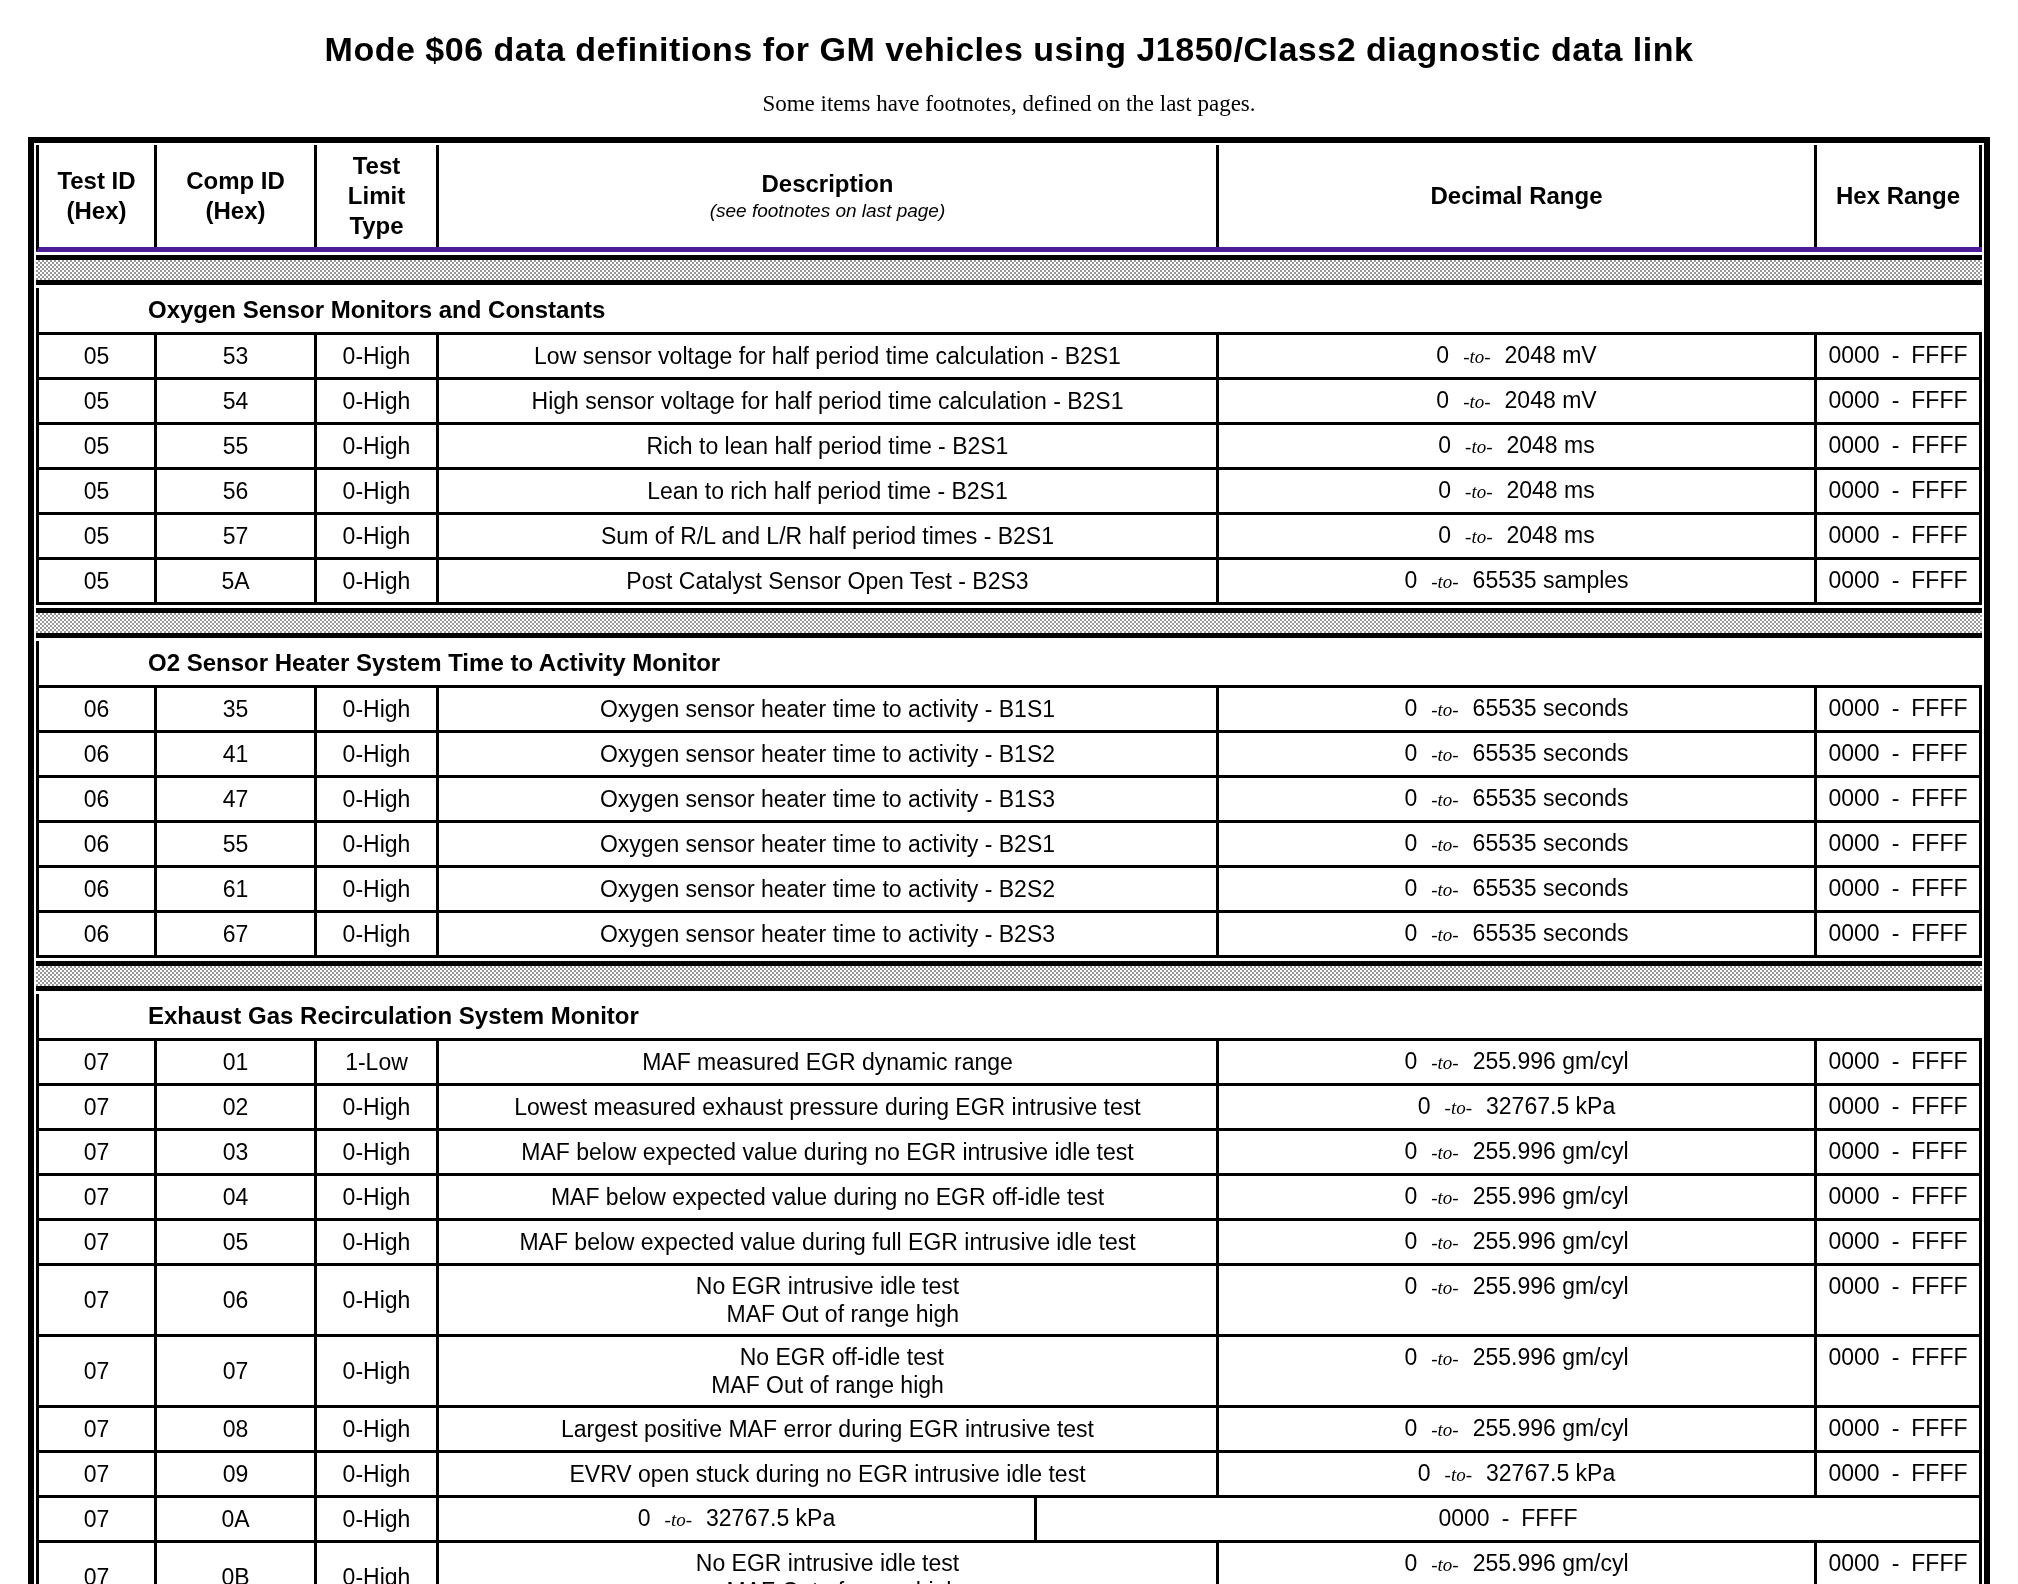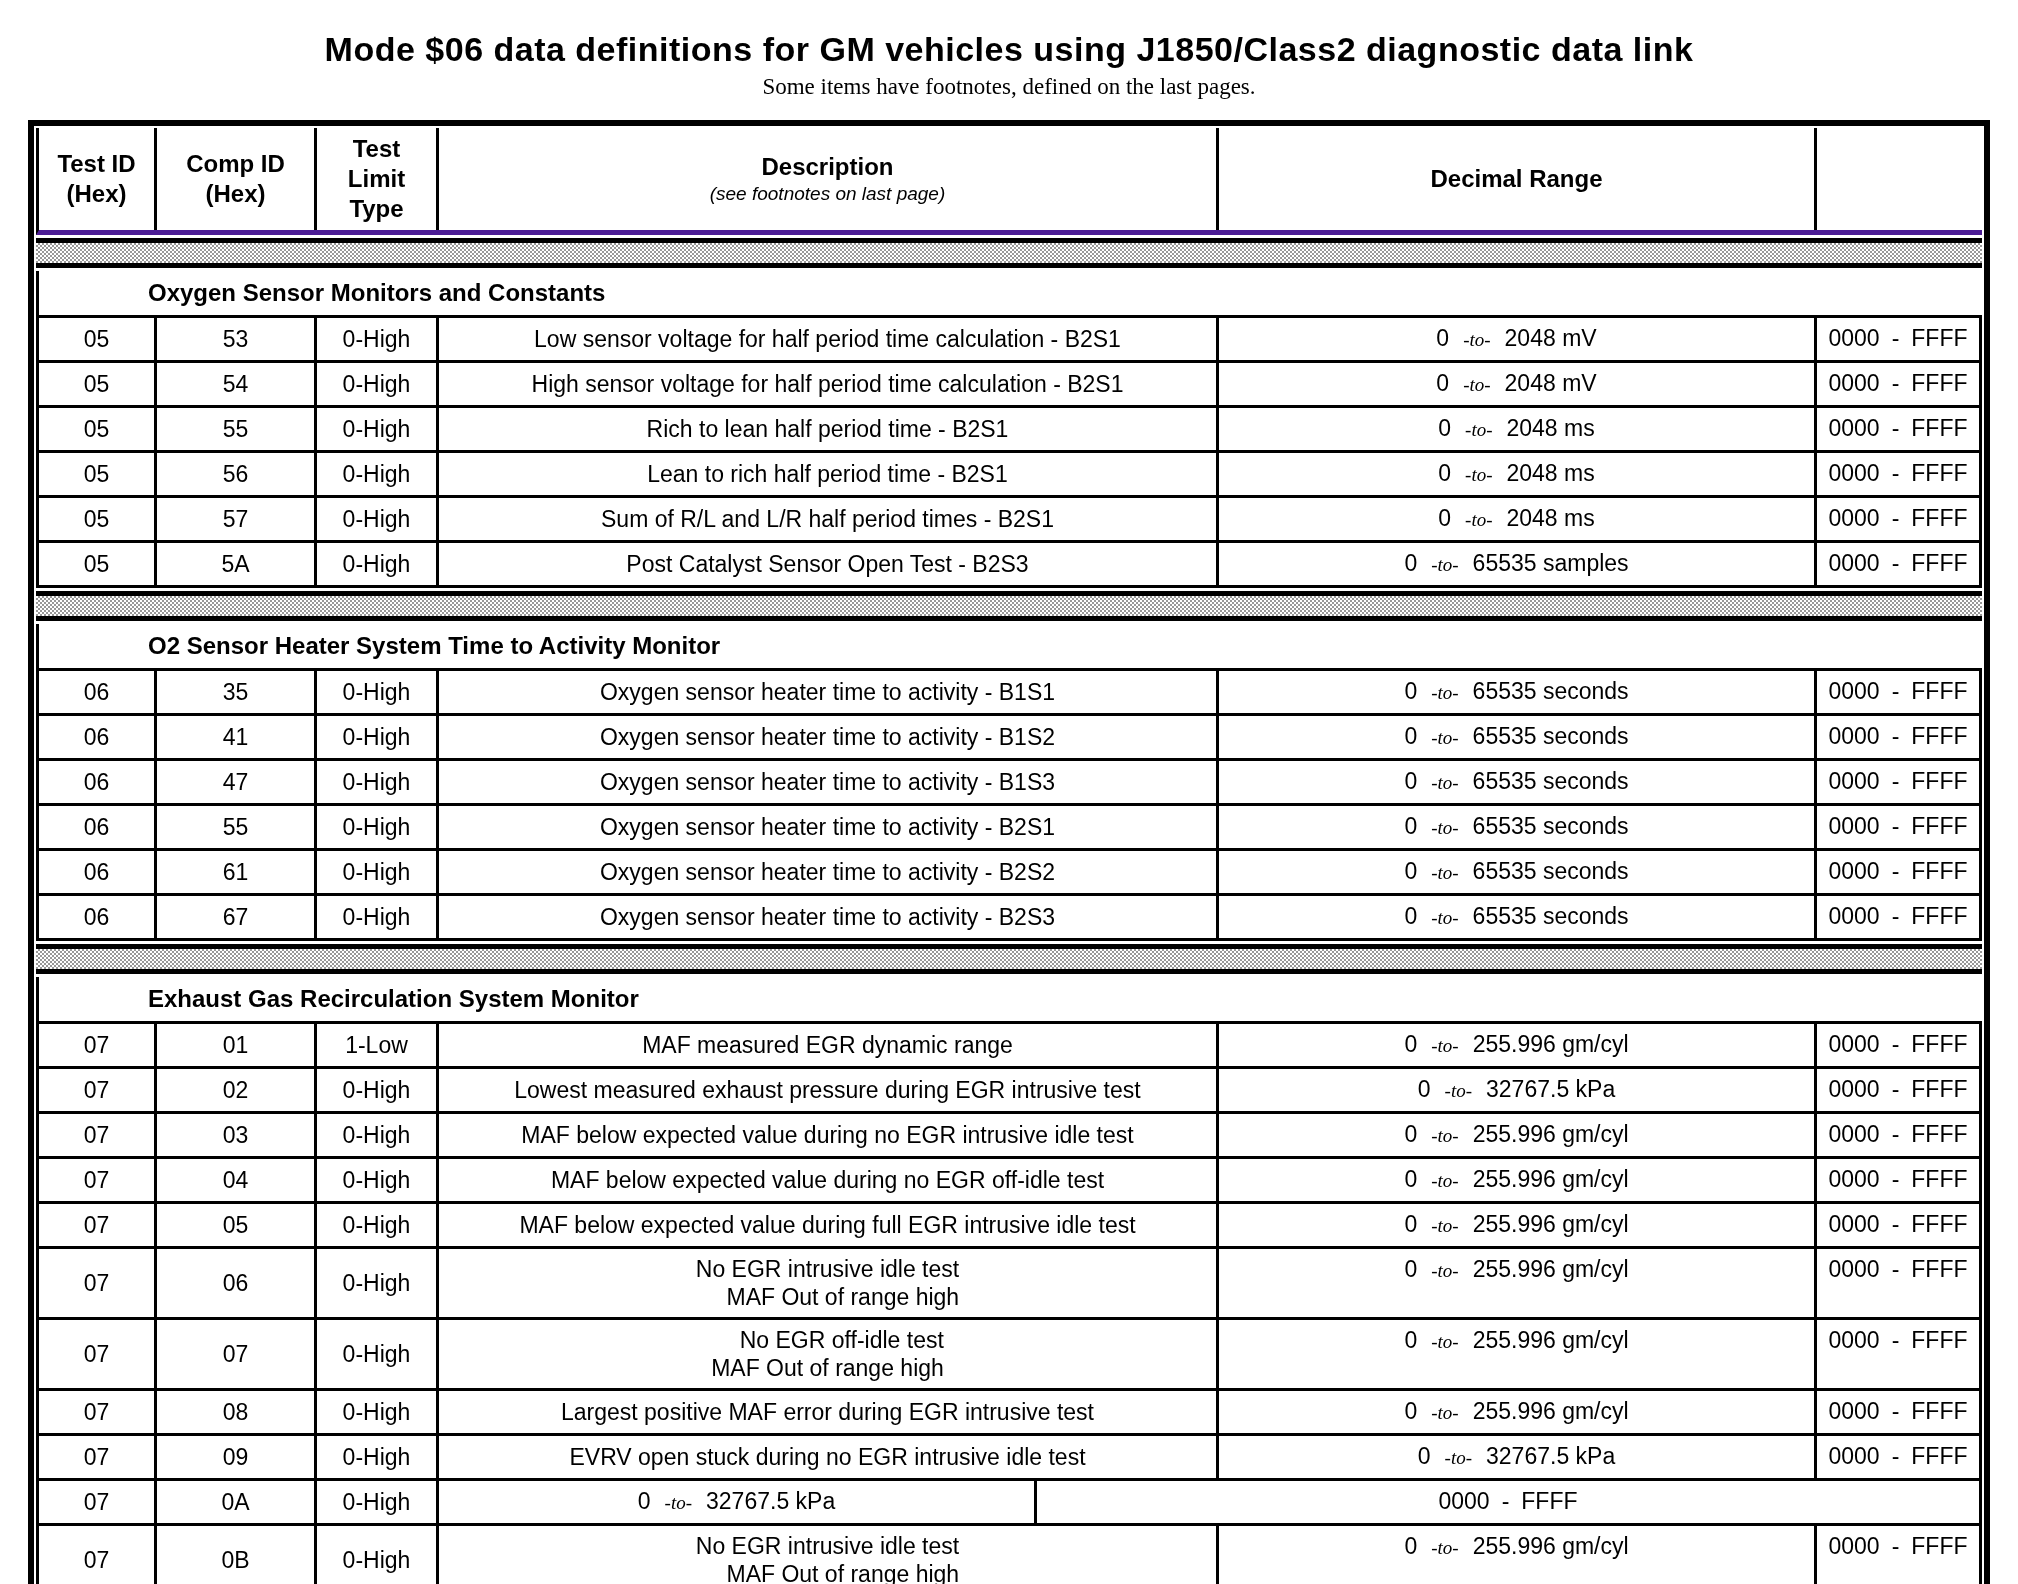--- a/index.html
+++ b/index.html
@@ -14,21 +14,21 @@
     margin-top:30px;
     text-align:center;
     font-size:34px;
     font-weight:bold;
     letter-spacing:0.5px;
   }
   .subtitle{
     text-align:center;
     font-family:"Liberation Serif",serif;
     font-size:23px;
-    margin-top:5px;
+    margin-top:22px;
     margin-bottom:20px;
   }
   .tbl{
     margin-left:28px;
     width:1962px;
     border:6px solid #000;
     padding:2px;
     box-sizing:border-box;
     background:#fff;
   }
@@ -127,20 +127,21 @@
       <div class="cell c-comp hdr">Comp ID
 (Hex)</div>
       <div class="cell c-limit hdr">Test
 Limit
 Type</div>
       <div class="cell c-desc hdr">
         <div>Description</div>
         <div class="hdr-note">(see footnotes on last page)</div>
       </div>
       <div class="cell c-dec hdr">Decimal Range</div>
+      <div class="cell c-hex hdr">Hex Range</div>
     </div>
     <div id="tbody">
         <div class="sep"></div>
         <div class="sec-title-row">
           <div class="sec-title">Oxygen Sensor Monitors and Constants</div>
         </div>
         <div class="row">
           <div class="cell c-test">05</div>
           <div class="cell c-comp">53</div>
           <div class="cell c-limit">0-High</div>

